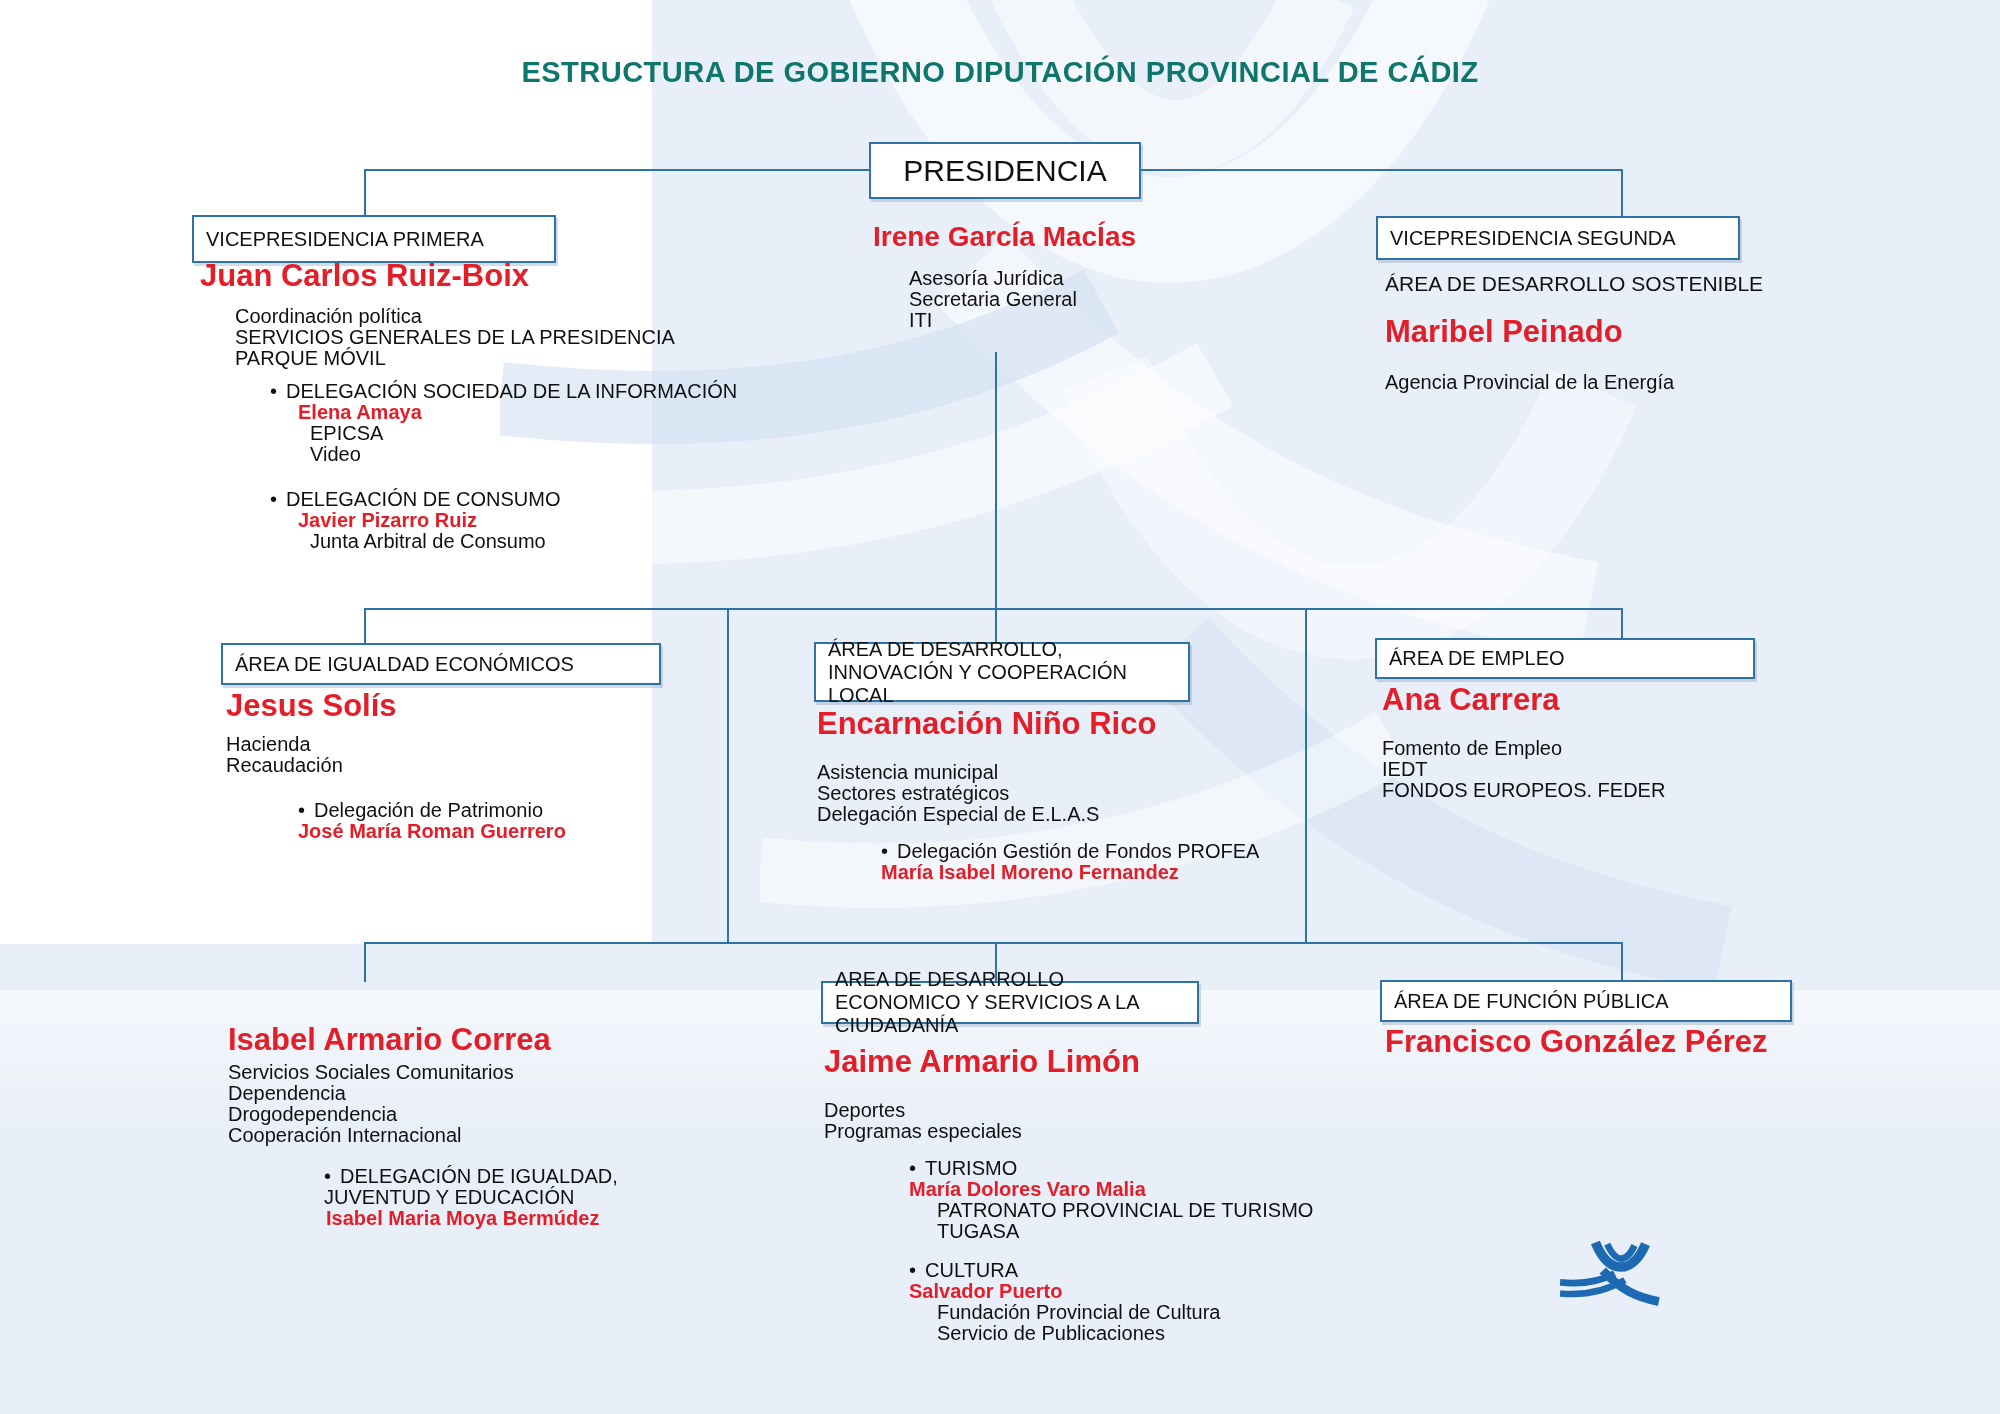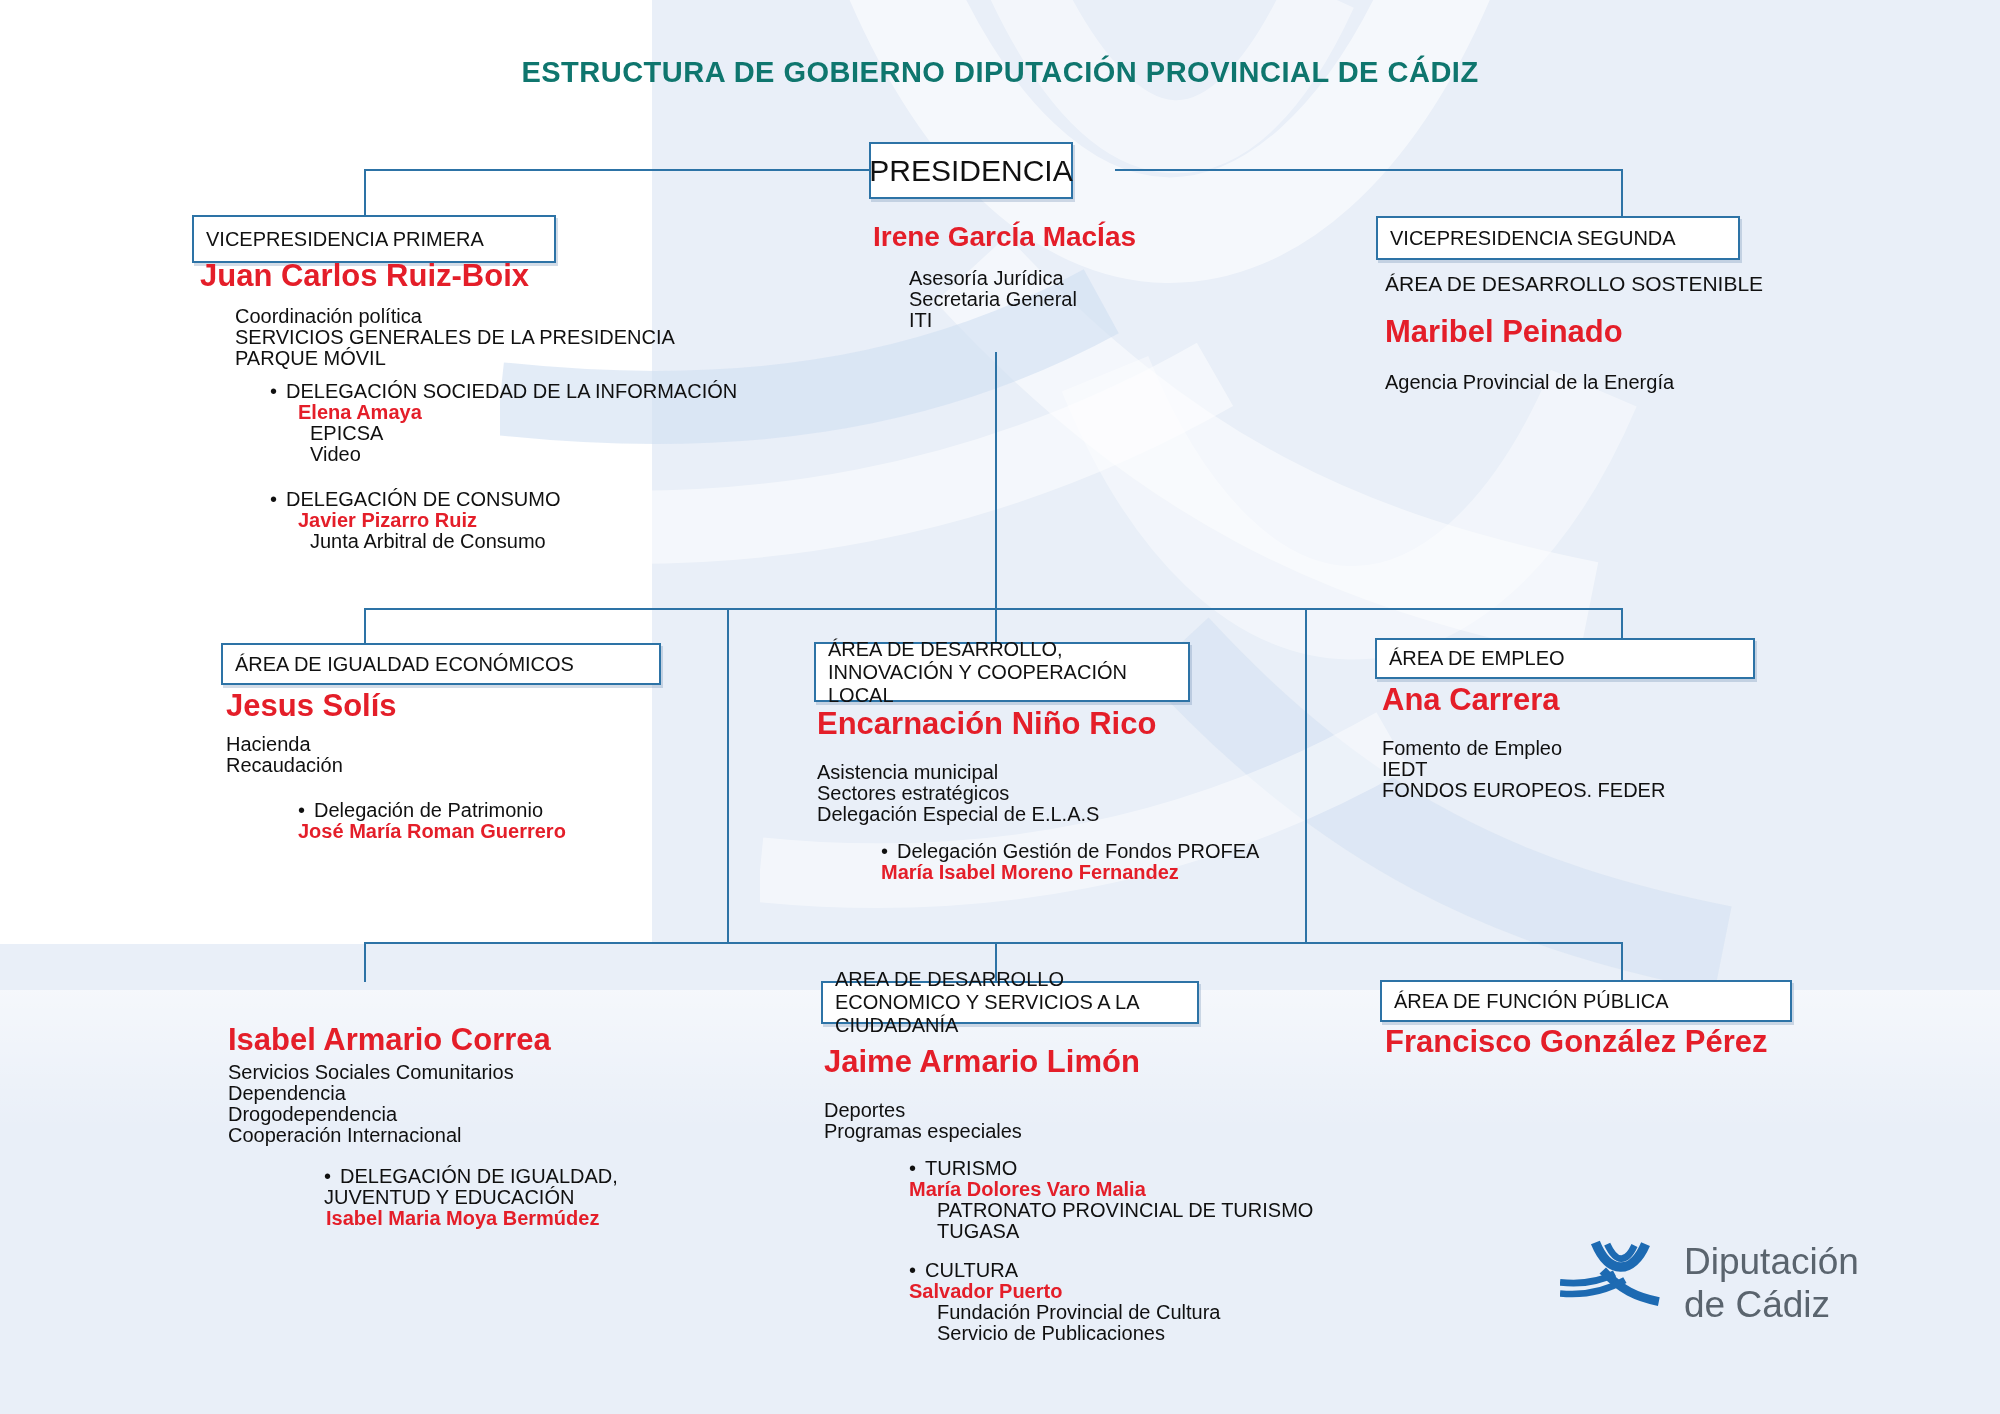--- a/index.html
+++ b/index.html
@@ -69,21 +69,21 @@
   <div class="vline" style="left:364px;top:608px;height:36px;"></div>
   <div class="vline" style="left:727px;top:608px;height:336px;"></div>
   <div class="vline" style="left:995px;top:608px;height:35px;"></div>
   <div class="vline" style="left:1305px;top:608px;height:336px;"></div>
   <div class="vline" style="left:1621px;top:608px;height:31px;"></div>
   <div class="hline" style="left:364px;top:942px;width:1259px;"></div>
   <div class="vline" style="left:364px;top:942px;height:40px;"></div>
   <div class="vline" style="left:995px;top:942px;height:40px;"></div>
   <div class="vline" style="left:1621px;top:942px;height:39px;"></div>
 
-  <div class="nodebox center" style="left:869px;top:142px;width:204px;height:57px;">
+  <div class="nodebox center" style="left:869px;top:142px;width:272px;height:57px;">
     <span>PRESIDENCIA</span>
   </div>
   <div class="nodebox" style="left:192px;top:215px;width:364px;height:48px;">
     <span>VICEPRESIDENCIA PRIMERA</span>
   </div>
   <div class="nodebox" style="left:1376px;top:216px;width:364px;height:44px;">
     <span>VICEPRESIDENCIA SEGUNDA</span>
   </div>
   <div class="nodebox" style="left:221px;top:643px;width:440px;height:42px;">
     <span>ÁREA DE IGUALDAD ECONÓMICOS</span>
@@ -238,18 +238,14 @@
     <div class="rname">Francisco González Pérez</div>
   </div>
 
   <svg style="position:absolute;left:1560px;top:1238px;width:118px;height:74px;" viewBox="0 0 160 100" fill="none">
     <path d="M48 6 C66 50 98 50 116 8" stroke="#1d6ab2" stroke-width="13"></path>
     <path d="M64 8 C76 34 90 34 101 10" stroke="#1d6ab2" stroke-width="9"></path>
     <path d="M58 44 C82 70 104 80 134 86" stroke="#1d6ab2" stroke-width="12"></path>
     <path d="M0 60 C28 63 52 60 74 48" stroke="#1d6ab2" stroke-width="9"></path>
     <path d="M0 75 C30 78 60 73 88 57" stroke="#1d6ab2" stroke-width="9"></path>
   </svg>
-  <div class="logo-text" style="left:1684px;top:1240px;">
-    <div>Diputación</div>
-    <div>de Cádiz</div>
-  </div>
 
 </div>
 
 </body></html>

